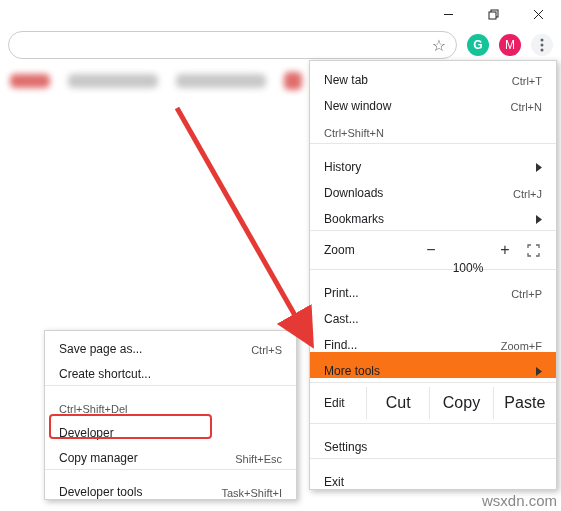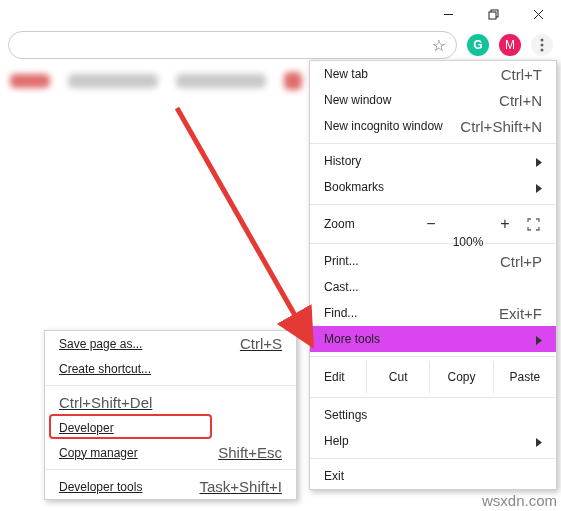--- a/index.html
+++ b/index.html
@@ -20,38 +20,38 @@
 .kebab { width: 22px; height: 22px; border-radius: 50%; background: #f1f3f4; display: flex; align-items: center; justify-content: center; color: #5f6368; }
 .kebab svg { width: 4px; height: 14px; }
 
 
 .blurred-row { position: absolute; top: 72px; left: 0; display: flex; gap: 18px; align-items: center; padding-left: 10px; filter: blur(3px); opacity: .7; }
 .blurblob { height: 14px; border-radius: 5px; }
 
 
 .menu { position: absolute; background: #fff; border: 1px solid rgba(0,0,0,.18); box-shadow: 2px 2px 6px rgba(0,0,0,.25); font-size: 12px; color: #202124; }
 .main-menu { top: 60px; right: 4px; width: 248px; }
-.menu-item { display: flex; align-items: center; justify-content: space-between; padding: 0 14px; height: 26px; cursor: default; }
-.menu-item.hl { background: #d946ef; }
-.menu-item .shortcut, .menu-item .arrow { color: #555; font-size: 15px; }
+.menu-item { display: flex; align-items: flex-end; justify-content: space-between; padding: 0 14px; height: 26px; cursor: default; }
+.menu-item.hl { background: #f97316; }
+.menu-item .shortcut, .menu-item .arrow { color: #555; font-size: 11px; }
 .arrow svg { width: 6px; height: 9px; fill: #333; }
 .sep { height: 1px; background: #e6e6e6; margin: 4px 0; }
 .zoom-row { display: flex; align-items: center; gap: 0; padding: 0 10px 0 14px; height: 30px; }
 .zoom-row .lbl { flex: 1; }
 .zoom-btn { width: 30px; text-align: center; color: #333; font-size: 16px; }
 .zoom-val { width: 44px; text-align: center; font-size: 12px; margin-top: 36px; }
 .fullscreen { width: 26px; display: flex; justify-content: center; }
 .fullscreen svg { width: 13px; height: 13px; stroke: #666; stroke-width: 1.3; fill: none; }
 .edit-row { display: flex; align-items: stretch; height: 32px; }
 .edit-row .lbl { display:flex;align-items:center; padding-left: 14px; width: 56px; }
-.edit-cell { flex: 1; display: flex; align-items: center; justify-content: center; border-left: 1px solid #e6e6e6; font-size: 12px; }
+.edit-cell { flex: 1; display: flex; align-items: center; justify-content: center; border-left: 1px solid #e6e6e6; font-size: 16px; }
 
 
 .sub-menu { top: 330px; left: 44px; width: 253px; }
-.sub-menu .menu-item { height: 25px; text-decoration: underline; }
+.sub-menu .menu-item { height: 25px; }
 .red-box { border: 2.5px solid #e53935; border-radius: 4px; position: absolute; }
 .red-highlight { left: 49px; top: 414px; width: 163px; height: 25px; }
 
 
 .annotation-arrow { position: absolute; left: 169px; top: 100px; width: 155px; height: 250px; pointer-events: none; }
 
 .watermark { position: absolute; right: 4px; bottom: 2px; font-size: 15px; color: #888; }
 </style>
 </head>
 <body>
@@ -101,29 +101,32 @@
 <div class="menu main-menu">
   <div class="menu-item">
     <span>New tab</span>
     <span class="shortcut">Ctrl+T</span>
   </div>
   <div class="menu-item">
     <span>New window</span>
     <span class="shortcut">Ctrl+N</span>
   </div>
   <div class="menu-item">
-    <span>New incognito window</span>
     <span class="shortcut">Ctrl+Shift+N</span>
   </div>
   <div class="sep"></div>
   <div class="menu-item">
     <span>History</span>
     <span class="arrow"><svg viewBox="0 0 6 9">
           <path d="M0 0 L6 4.5 L0 9 Z"></path>
         </svg></span>
+  </div>
+  <div class="menu-item">
+    <span>Downloads</span>
+    <span class="shortcut">Ctrl+J</span>
   </div>
   <div class="menu-item">
     <span>Bookmarks</span>
     <span class="arrow"><svg viewBox="0 0 6 9">
           <path d="M0 0 L6 4.5 L0 9 Z"></path>
         </svg></span>
   </div>
   <div class="sep"></div>
   <div class="zoom-row">
     <span class="lbl">Zoom</span>
@@ -139,44 +142,38 @@
   <div class="sep"></div>
   <div class="menu-item">
     <span>Print...</span>
     <span class="shortcut">Ctrl+P</span>
   </div>
   <div class="menu-item">
     <span>Cast...</span>
   </div>
   <div class="menu-item">
     <span>Find...</span>
-    <span class="shortcut">Exit+F</span>
+    <span class="shortcut">Zoom+F</span>
   </div>
   <div class="menu-item hl">
     <span>More tools</span>
     <span class="arrow"><svg viewBox="0 0 6 9">
           <path d="M0 0 L6 4.5 L0 9 Z"></path>
         </svg></span>
   </div>
   <div class="sep"></div>
   <div class="edit-row">
     <span class="lbl">Edit</span>
     <span class="edit-cell">Cut</span>
     <span class="edit-cell">Copy</span>
     <span class="edit-cell">Paste</span>
   </div>
   <div class="sep"></div>
   <div class="menu-item">
     <span>Settings</span>
-  </div>
-  <div class="menu-item">
-    <span>Help</span>
-    <span class="arrow"><svg viewBox="0 0 6 9">
-          <path d="M0 0 L6 4.5 L0 9 Z"></path>
-        </svg></span>
   </div>
   <div class="sep"></div>
   <div class="menu-item">
     <span>Exit</span>
   </div>
 </div>
 
 <div class="menu sub-menu">
   <div class="menu-item">
     <span>Save page as...</span>

